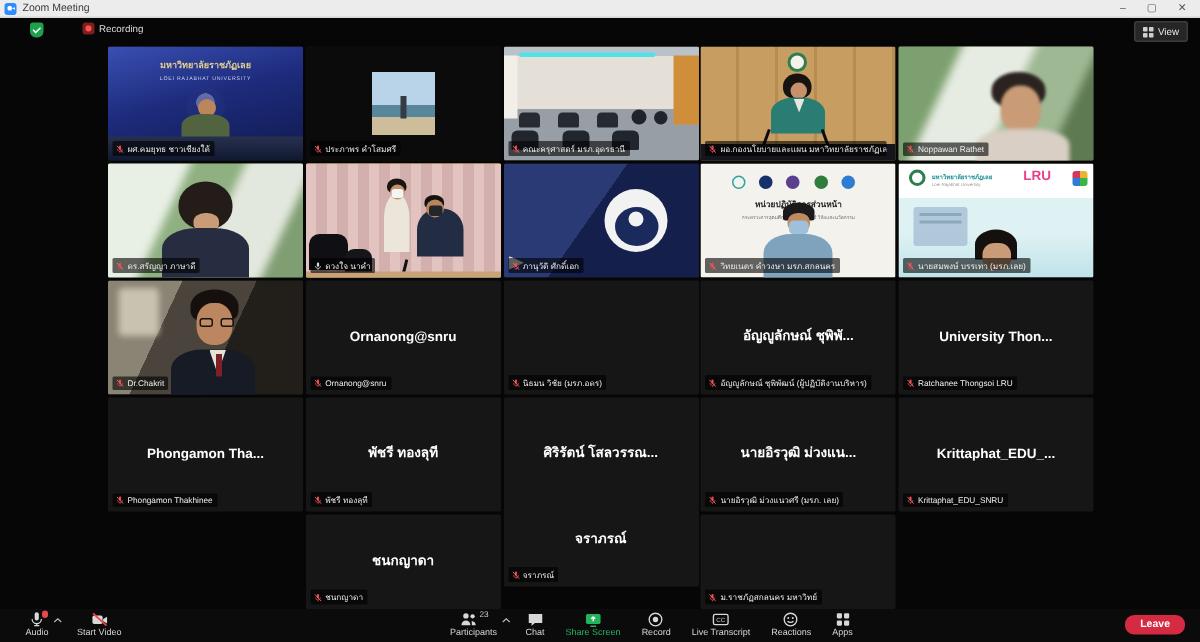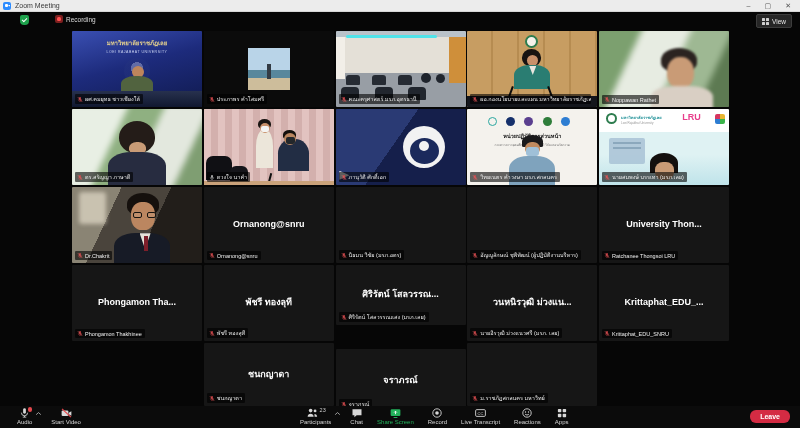--- a/index.html
+++ b/index.html
@@ -337,20 +337,21 @@
     <rect x="6" y="1.5" width="4" height="7.5" rx="2" fill="#e5484d"></rect>
     <path d="M3.5 7.5a4.5 4.5 0 0 0 9 0" fill="none" stroke="#e5484d" stroke-width="1.3"></path>
     <line x1="8" y1="12" x2="8" y2="14.5" stroke="#e5484d" stroke-width="1.3"></line>
             <line x1="2.5" y1="2" x2="13.5" y2="14" stroke="#ff6b6b" stroke-width="1.6"></line>
           </svg>
           <span>นิธมน วิชัย (มรภ.อดร)</span>
         </div>
       </div>
       <div class="tile v-plain" style="left: 467.25px; top: 175px; width: 130px; height: 76px;">
         <div class="scene"></div>
+        <div class="center-name">อัญญูลักษณ์ ชุพิพั...</div>
         <div class="name-tag">
           <svg class="mic-ico" viewBox="0 0 16 16">
     <rect x="6" y="1.5" width="4" height="7.5" rx="2" fill="#e5484d"></rect>
     <path d="M3.5 7.5a4.5 4.5 0 0 0 9 0" fill="none" stroke="#e5484d" stroke-width="1.3"></path>
     <line x1="8" y1="12" x2="8" y2="14.5" stroke="#e5484d" stroke-width="1.3"></line>
             <line x1="2.5" y1="2" x2="13.5" y2="14" stroke="#ff6b6b" stroke-width="1.6"></line>
           </svg>
           <span>อัญญูลักษณ์ ชุพิพัฒน์ (ผู้ปฏิบัติงานบริหาร)</span>
         </div>
       </div>
@@ -386,36 +387,36 @@
         <div class="name-tag">
           <svg class="mic-ico" viewBox="0 0 16 16">
     <rect x="6" y="1.5" width="4" height="7.5" rx="2" fill="#e5484d"></rect>
     <path d="M3.5 7.5a4.5 4.5 0 0 0 9 0" fill="none" stroke="#e5484d" stroke-width="1.3"></path>
     <line x1="8" y1="12" x2="8" y2="14.5" stroke="#e5484d" stroke-width="1.3"></line>
             <line x1="2.5" y1="2" x2="13.5" y2="14" stroke="#ff6b6b" stroke-width="1.6"></line>
           </svg>
           <span>พัชรี ทองลุที</span>
         </div>
       </div>
-      <div class="tile v-plain" style="left: 335.5px; top: 253px; width: 130px; height: 60px;">
+      <div class="tile v-plain" style="left: 335.5px; top: 253px; width: 130px; height: 76px;">
         <div class="scene"></div>
         <div class="center-name">ศิริรัตน์ โสลวรรณ...</div>
         <div class="name-tag">
           <svg class="mic-ico" viewBox="0 0 16 16">
     <rect x="6" y="1.5" width="4" height="7.5" rx="2" fill="#e5484d"></rect>
     <path d="M3.5 7.5a4.5 4.5 0 0 0 9 0" fill="none" stroke="#e5484d" stroke-width="1.3"></path>
     <line x1="8" y1="12" x2="8" y2="14.5" stroke="#e5484d" stroke-width="1.3"></line>
             <line x1="2.5" y1="2" x2="13.5" y2="14" stroke="#ff6b6b" stroke-width="1.6"></line>
           </svg>
           <span>ศิริรัตน์ โสลวรรณแสง (มรภ.เลย)</span>
         </div>
       </div>
       <div class="tile v-plain" style="left: 467.25px; top: 253px; width: 130px; height: 76px;">
         <div class="scene"></div>
-        <div class="center-name">วนหนิรวุฒิ ม่วงแน...</div>
+        <div class="center-name">นายอิรวุฒิ ม่วงแน...</div>
         <div class="name-tag">
           <svg class="mic-ico" viewBox="0 0 16 16">
     <rect x="6" y="1.5" width="4" height="7.5" rx="2" fill="#e5484d"></rect>
     <path d="M3.5 7.5a4.5 4.5 0 0 0 9 0" fill="none" stroke="#e5484d" stroke-width="1.3"></path>
     <line x1="8" y1="12" x2="8" y2="14.5" stroke="#e5484d" stroke-width="1.3"></line>
             <line x1="2.5" y1="2" x2="13.5" y2="14" stroke="#ff6b6b" stroke-width="1.6"></line>
           </svg>
           <span>นายอิรวุฒิ ม่วงแนวศรี (มรภ. เลย)</span>
         </div>
       </div>
@@ -438,21 +439,21 @@
         <div class="name-tag">
           <svg class="mic-ico" viewBox="0 0 16 16">
     <rect x="6" y="1.5" width="4" height="7.5" rx="2" fill="#e5484d"></rect>
     <path d="M3.5 7.5a4.5 4.5 0 0 0 9 0" fill="none" stroke="#e5484d" stroke-width="1.3"></path>
     <line x1="8" y1="12" x2="8" y2="14.5" stroke="#e5484d" stroke-width="1.3"></line>
             <line x1="2.5" y1="2" x2="13.5" y2="14" stroke="#ff6b6b" stroke-width="1.6"></line>
           </svg>
           <span>ชนกญาดา</span>
         </div>
       </div>
-      <div class="tile v-plain" style="left: 335.5px; top: 337px; width: 130px; height: 63px;">
+      <div class="tile v-plain" style="left: 335.5px; top: 316px; width: 130px; height: 63px;">
         <div class="scene"></div>
         <div class="center-name">จราภรณ์</div>
         <div class="name-tag">
           <svg class="mic-ico" viewBox="0 0 16 16">
     <rect x="6" y="1.5" width="4" height="7.5" rx="2" fill="#e5484d"></rect>
     <path d="M3.5 7.5a4.5 4.5 0 0 0 9 0" fill="none" stroke="#e5484d" stroke-width="1.3"></path>
     <line x1="8" y1="12" x2="8" y2="14.5" stroke="#e5484d" stroke-width="1.3"></line>
             <line x1="2.5" y1="2" x2="13.5" y2="14" stroke="#ff6b6b" stroke-width="1.6"></line>
           </svg>
           <span>จราภรณ์</span>

